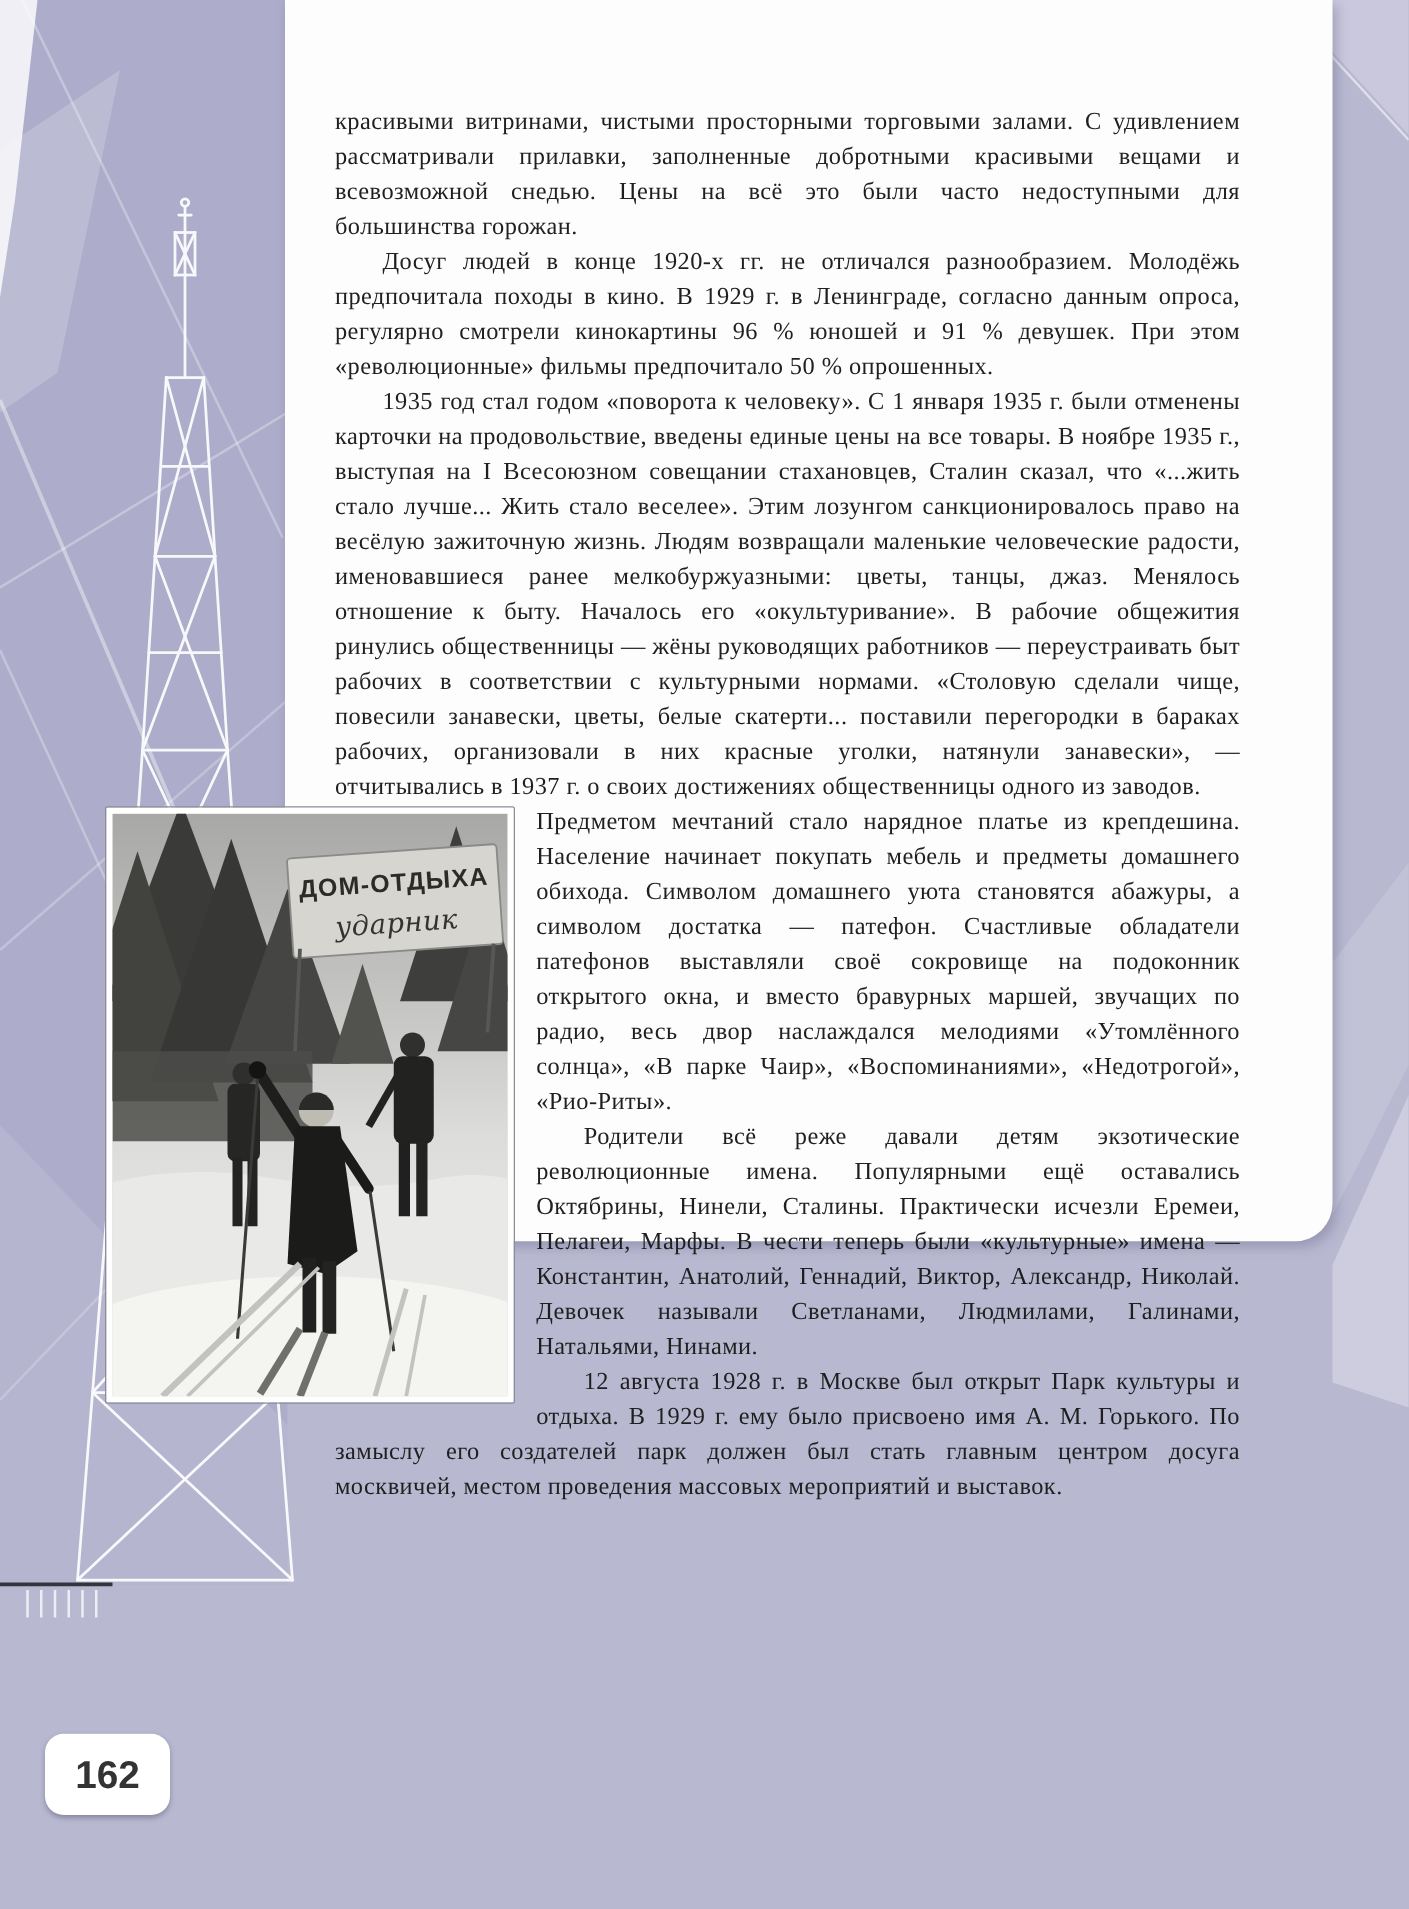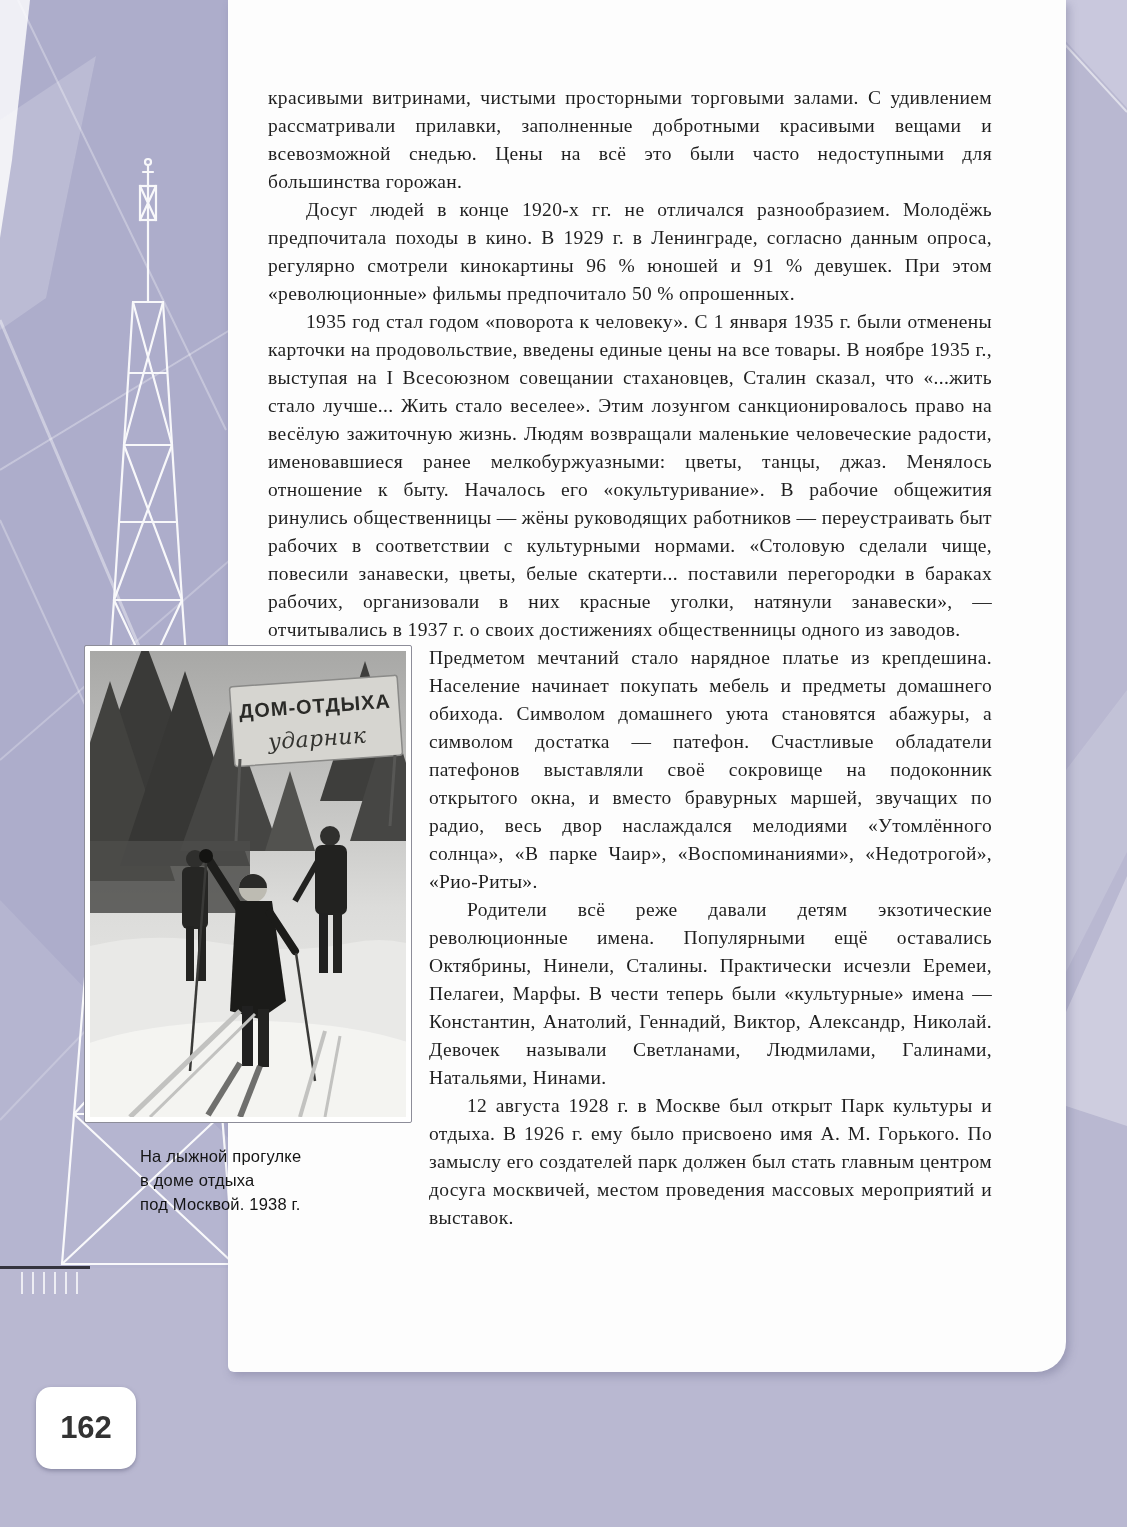--- a/index.html
+++ b/index.html
@@ -9,21 +9,21 @@
     font-family: "Liberation Serif", serif;
     position: relative;
     overflow: hidden;
   }
   .canvas { position: absolute; inset: 0; width: 1127px; height: 1527px; }
   .bg-art { position: absolute; left: 0; top: 0; z-index: 0; }
 
   .white-page {
     position: absolute;
     left: 228px; top: 0;
-    width: 838px; height: 1372px;
+    width: 838px; height: 993px;
     background: #fdfdfd;
     border-radius: 0 0 30px 6px;
     box-shadow: 3px 4px 9px rgba(95,95,130,0.35);
     z-index: 1;
   }
 
   .text-flow {
     padding: 84px 74px 0 40px;
     font-size: 19.5px;
     line-height: 28px;
@@ -55,21 +55,21 @@
     letter-spacing: 0.2px;
     color: #141414;
     text-align: left;
     text-indent: 0;
     padding: 22px 0 0 55px;
   }
 
   .page-badge {
     position: absolute;
     left: 36px; top: 1387px;
-    width: 100px; height: 82px;
+    width: 100px; height: 65px;
     background: #ffffff;
     border-radius: 15px;
     box-shadow: 0 2px 4px rgba(90,90,120,0.5);
     display: flex; align-items: center; justify-content: center;
     font-family: "Liberation Sans", sans-serif;
     font-weight: bold;
     font-size: 31px;
     color: #333333;
     z-index: 2;
   }
@@ -218,30 +218,25 @@
             </g>
 
             <g stroke="#c2c2c0">
               <line x1="40" y1="466" x2="150" y2="360" stroke-width="5"></line>
               <line x1="60" y1="466" x2="165" y2="363" stroke-width="3"></line>
               <line x1="210" y1="466" x2="235" y2="380" stroke-width="4"></line>
               <line x1="235" y1="466" x2="250" y2="385" stroke-width="3"></line>
             </g>
           </svg>
         </div>
-        <div class="caption">
-          <span>На лыжной прогулке</span><br>
-          <span>в доме отдыха</span><br>
-          <span>под Москвой. 1938 г.</span>
-        </div>
       </div>
 
       <p class="para cont">Предметом мечтаний стало нарядное платье из крепдешина. Население начинает покупать мебель и предметы домашнего обихода. Символом домашнего уюта становятся абажуры, а символом достатка — патефон. Счастливые обладатели патефонов выставляли своё сокровище на подоконник открытого окна, и вместо бравурных маршей, звучащих по радио, весь двор наслаждался мелодиями «Утомлённого солнца», «В парке Чаир», «Воспоминаниями», «Недотрогой», «Рио-Риты».</p>
       <p class="para">Родители всё реже давали детям экзотические революционные имена. Популярными ещё оставались Октябрины, Нинели, Сталины. Практически исчезли Еремеи, Пелагеи, Марфы. В чести теперь были «культурные» имена — Константин, Анатолий, Геннадий, Виктор, Александр, Николай. Девочек называли Светланами, Людмилами, Галинами, Натальями, Нинами.</p>
-      <p class="para">12 августа 1928 г. в Москве был открыт Парк культуры и отдыха. В 1926 г. ему было присвоено имя А. М. Горького. По замыслу его создателей парк должен был стать главным центром досуга москвичей, местом проведения массовых мероприятий и выставок.</p>
+      <p class="para">12 августа 1928 г. в Москве был открыт Парк культуры и отдыха. В 1929 г. ему было присвоено имя А. М. Горького. По замыслу его создателей парк должен был стать главным центром досуга москвичей, местом проведения массовых мероприятий и выставок.</p>
 
     </div>
   </div>
 
   <div class="page-badge">
     <span>162</span>
   </div>
 
 </div>
 

